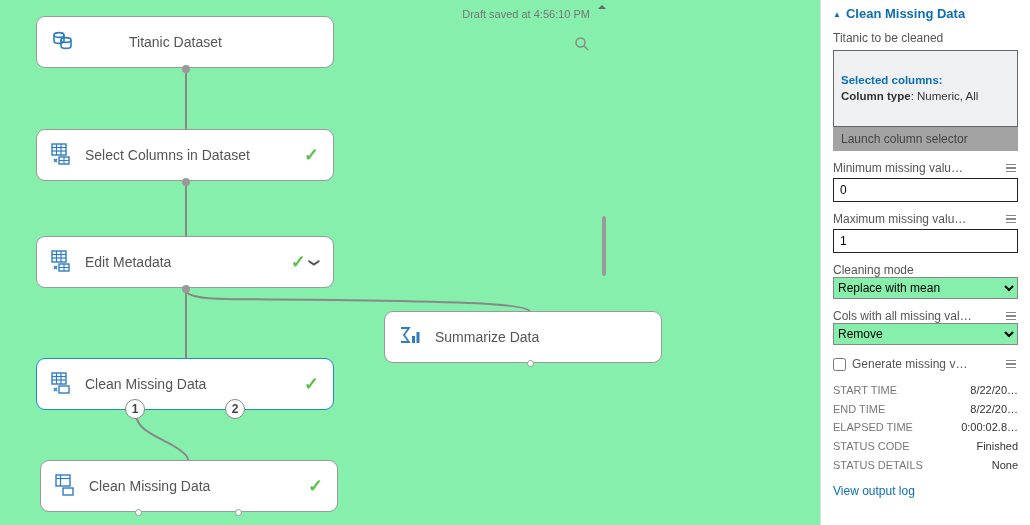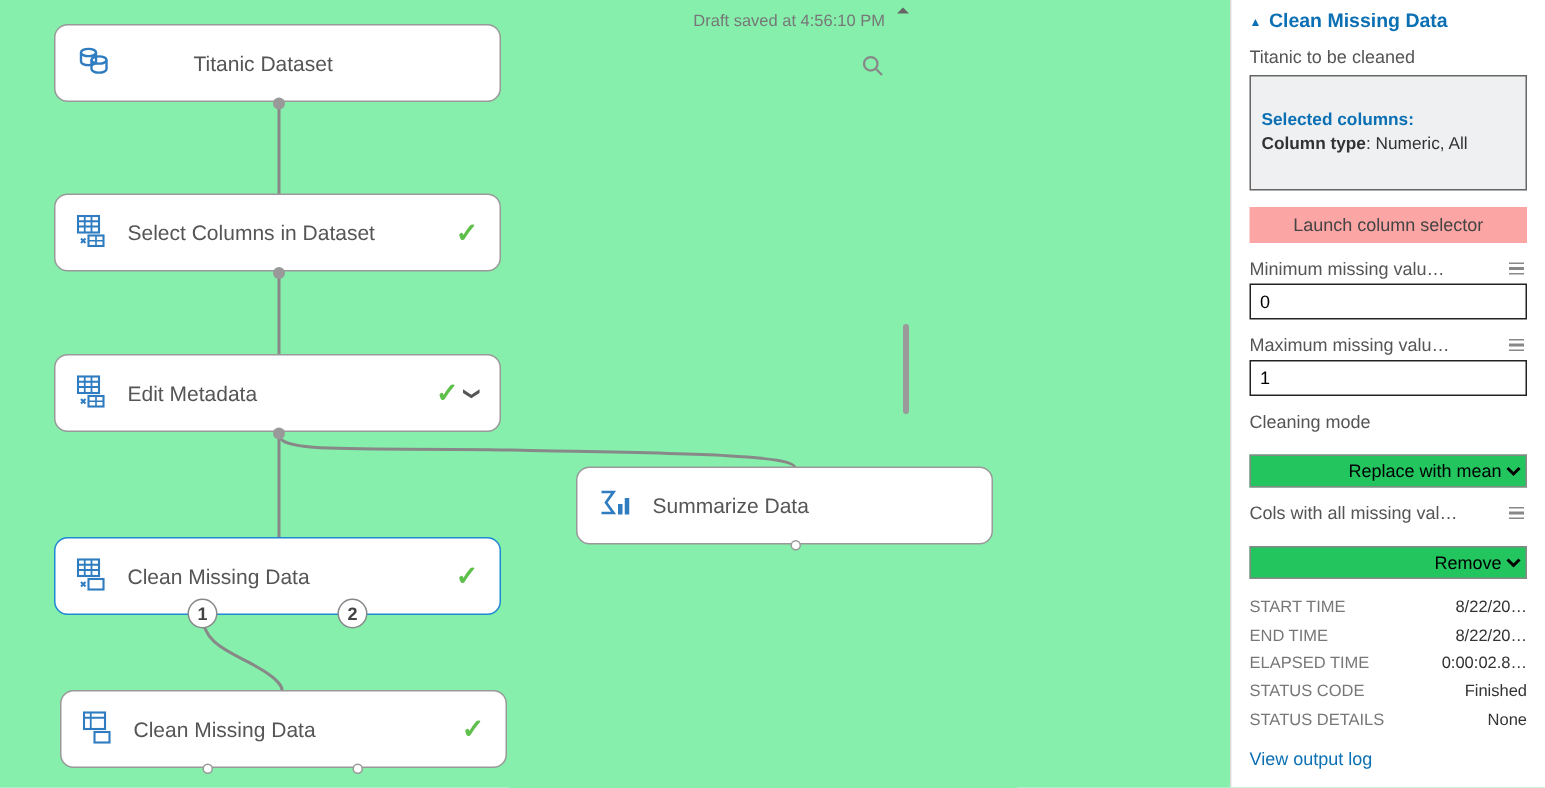--- a/index.html
+++ b/index.html
@@ -132,47 +132,46 @@
   .selbox {
     margin-top: 5px;
     border: 1px solid #666;
     background: #eef0f1;
     padding: 22px 7px;
     font-size: 11.5px;
     line-height: 1.35;
   }
   .selbox .hdr { color: #0b6fb3; font-weight: 600; }
   .btn {
-    margin-top: 11px;
+    margin-top: 0;
     width: 100%;
-    background: #fca5a5;
+    background: #a3a3a3;
     border: none;
     padding: 5px 8px;
     font-size: 12px;
     color: #444;
-    text-align: center;
+    text-align: left;
     cursor: pointer;
   }
   input.txt {
     width: 100%;
     border: 1.5px solid #222;
     height: 24px;
     padding: 2px 6px;
     font-size: 12px;
     margin-top: 3px;
     background: #fff;
   }
   select.sel {
     width: 100%;
     height: 22px;
     border: 1px solid #888;
     font-size: 12px;
-    margin-top: 15px;
-    background: #22c55e;
-    text-align: right;
+    margin-top: 0;
+    background: #86efac;
   }
   .chkrow {
     display:flex;
     align-items:center;
     gap:6px;
     font-size:12px;
     color:#555;
     white-space:nowrap;
     overflow:hidden;
     text-overflow:ellipsis;
@@ -362,20 +361,31 @@
     <span class="menu-dots">
         <span></span>
         <span></span>
         <span></span>
       </span>
   </div>
   <select class="sel">
     <option>Remove</option>
   </select>
 
+  <div class="label-row" style="margin-top:12px;">
+    <label class="chkrow">
+      <input type="checkbox" style="">
+      <span class="ellip">Generate missing v…</span>
+    </label>
+    <span class="menu-dots">
+        <span></span>
+        <span></span>
+        <span></span>
+      </span>
+  </div>
 
   <div class="mini-table">
     <div class="row">
         <span>START TIME</span>
         <span class="v">8/22/20…</span>
       </div>
     <div class="row">
         <span>END TIME</span>
         <span class="v">8/22/20…</span>
       </div>

